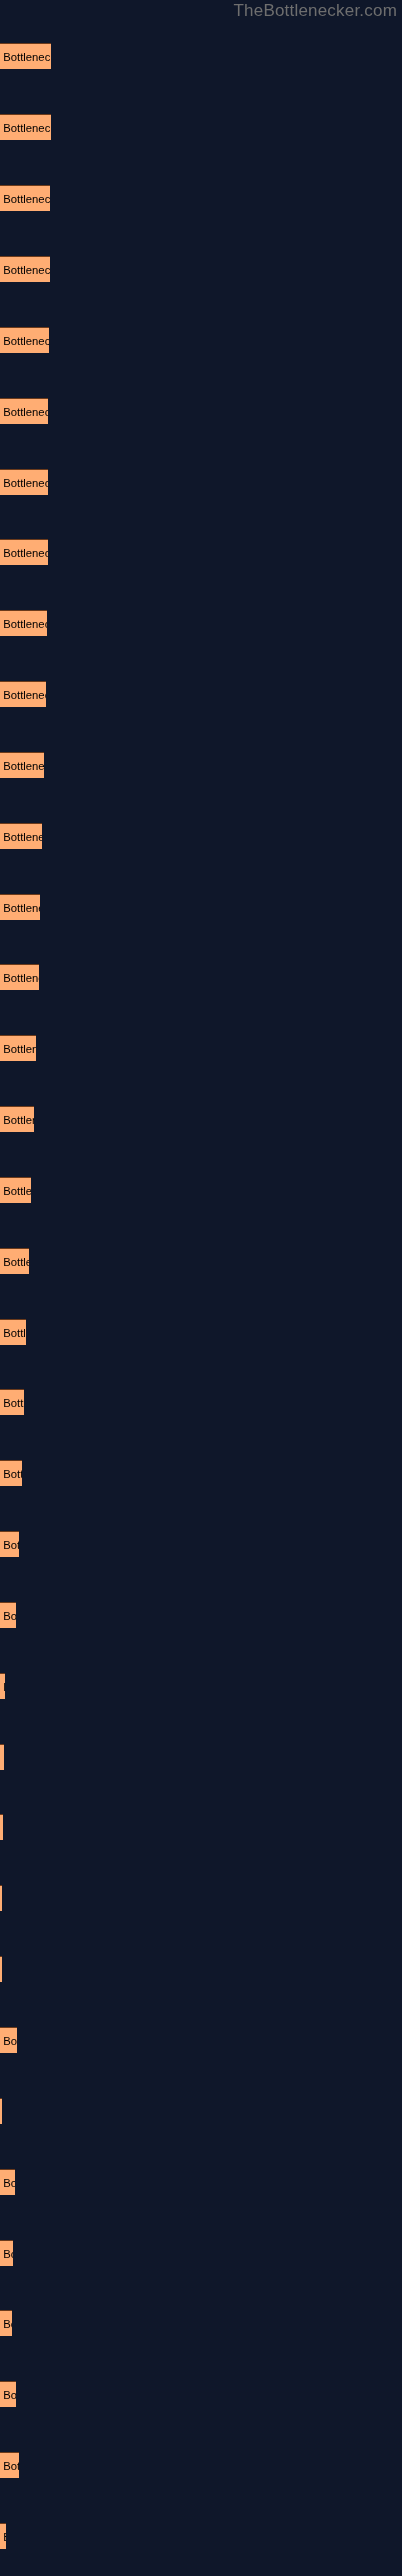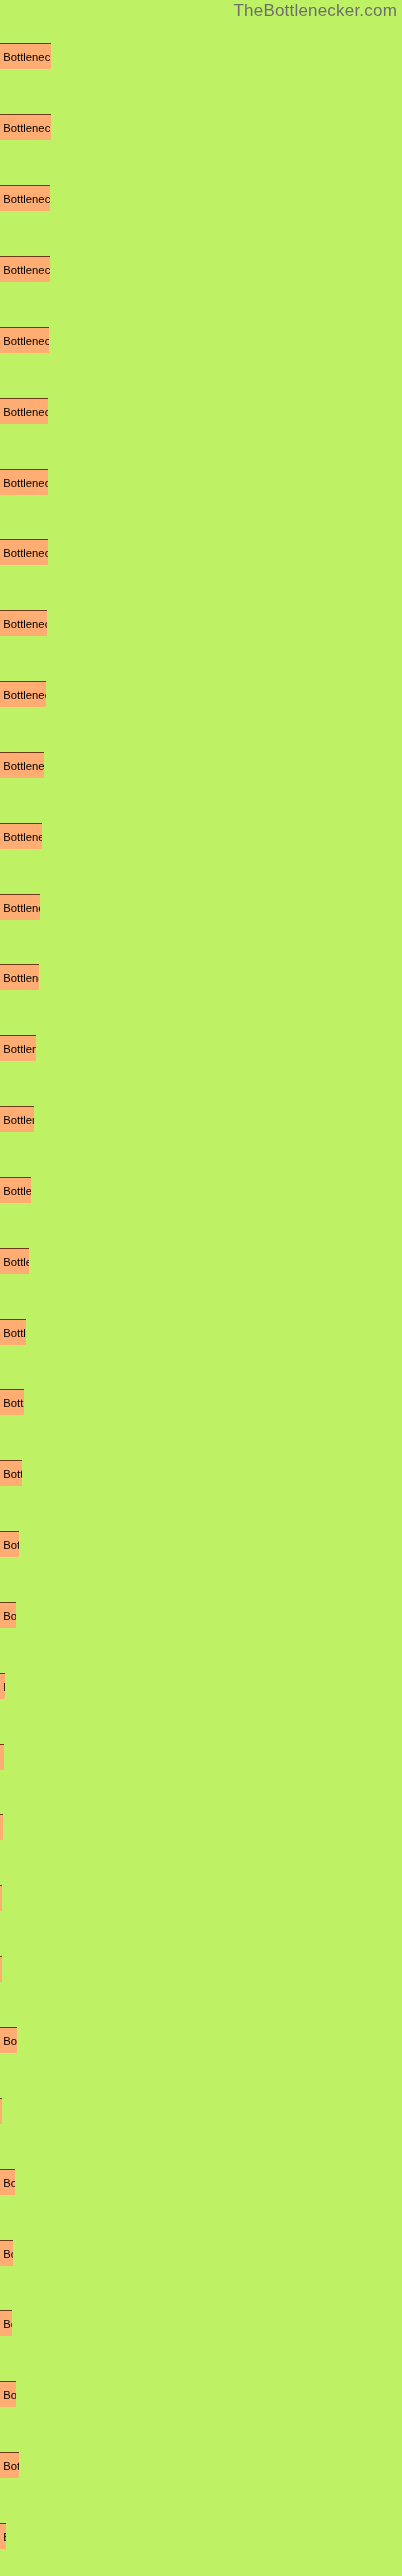--- a/index.html
+++ b/index.html
@@ -1,18 +1,18 @@
 <!DOCTYPE html>
 <html style="font-size:13px"><head>
 <meta charset="utf-8">
 <style>
   html,body{margin:0;padding:0;background:#000;}
   body{width:403px;height:2576px;position:relative;overflow:hidden;
        font-family:"Liberation Sans", sans-serif;}
-  #chart-root{position:relative;width:403px;height:2576px;background:#bef264;}
+  #chart-root{position:relative;width:403px;height:2576px;background:#0f172a;}
   #watermark{
     position:absolute;top:0.8px;left:0;width:397px;text-align:right;
     color:#6e6e6e;font-size:17px;letter-spacing:0.2px;
     font-family:"Liberation Sans", sans-serif;white-space:nowrap;
   }
   .bar-row{position:absolute;left:0;height:26px;}
   .bar{
     position:absolute;left:0;top:0;height:26px;
     background:#FFAD73;
     border-top:1.6px solid #6b3a1a;

